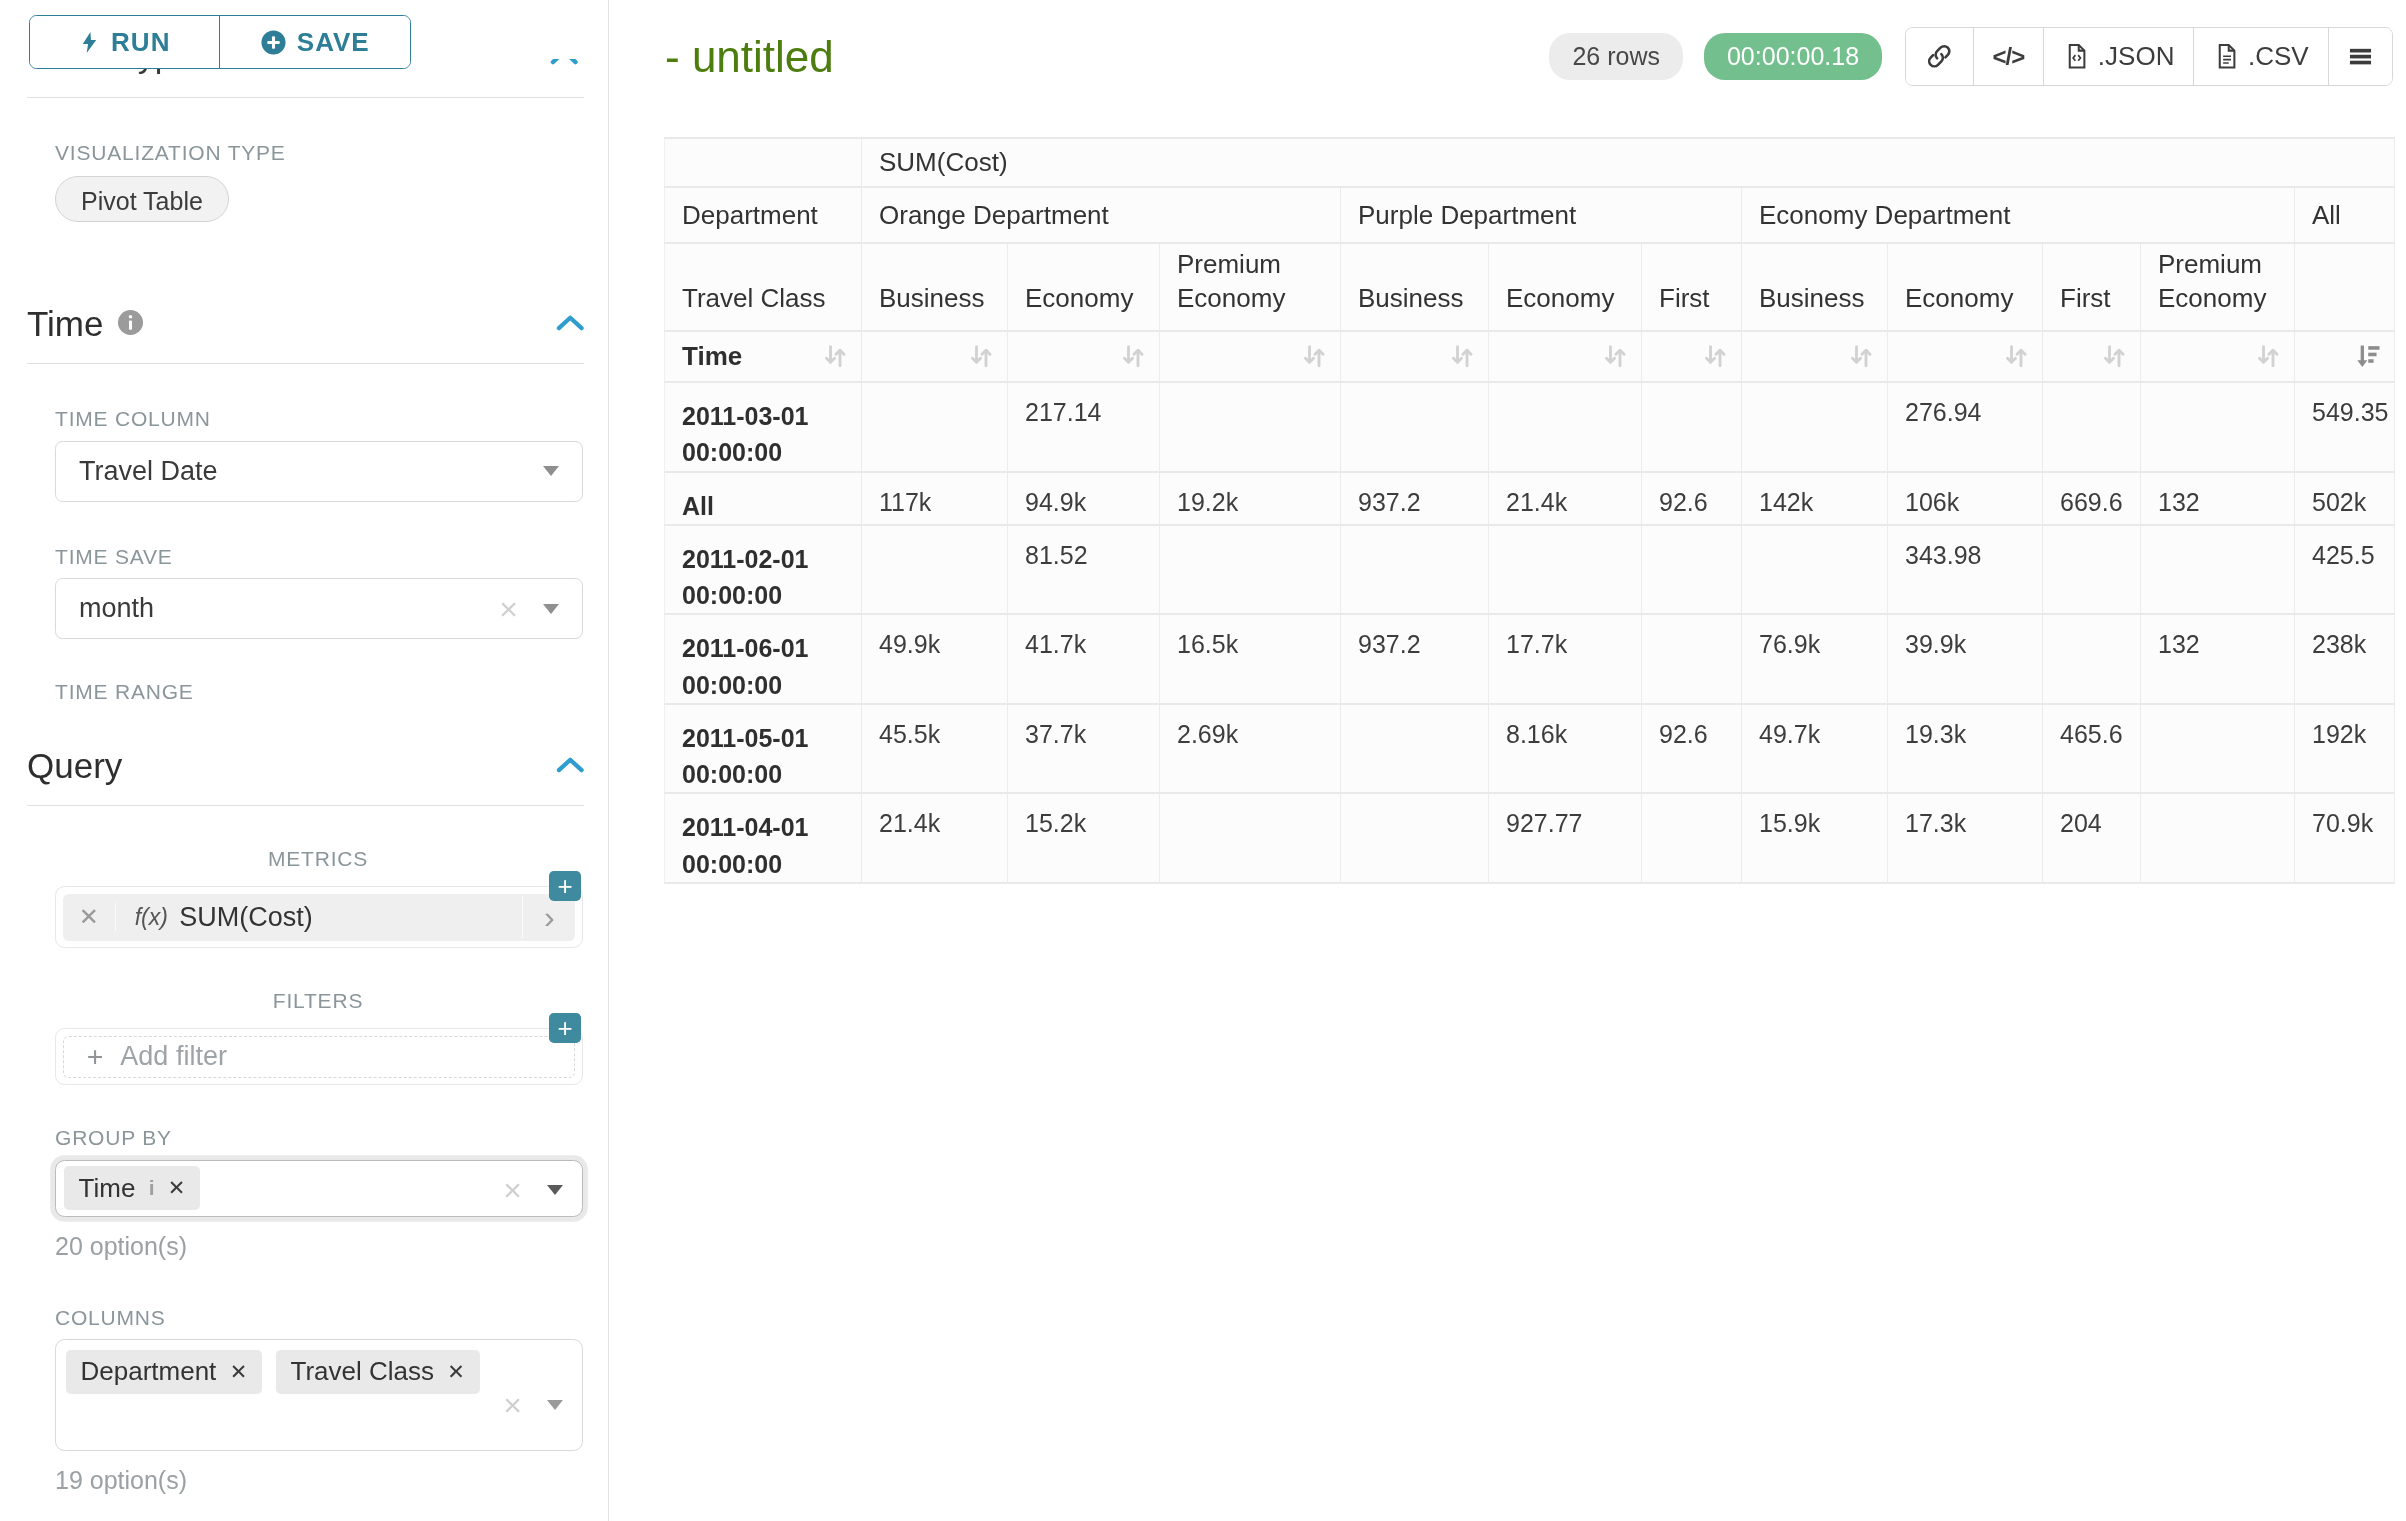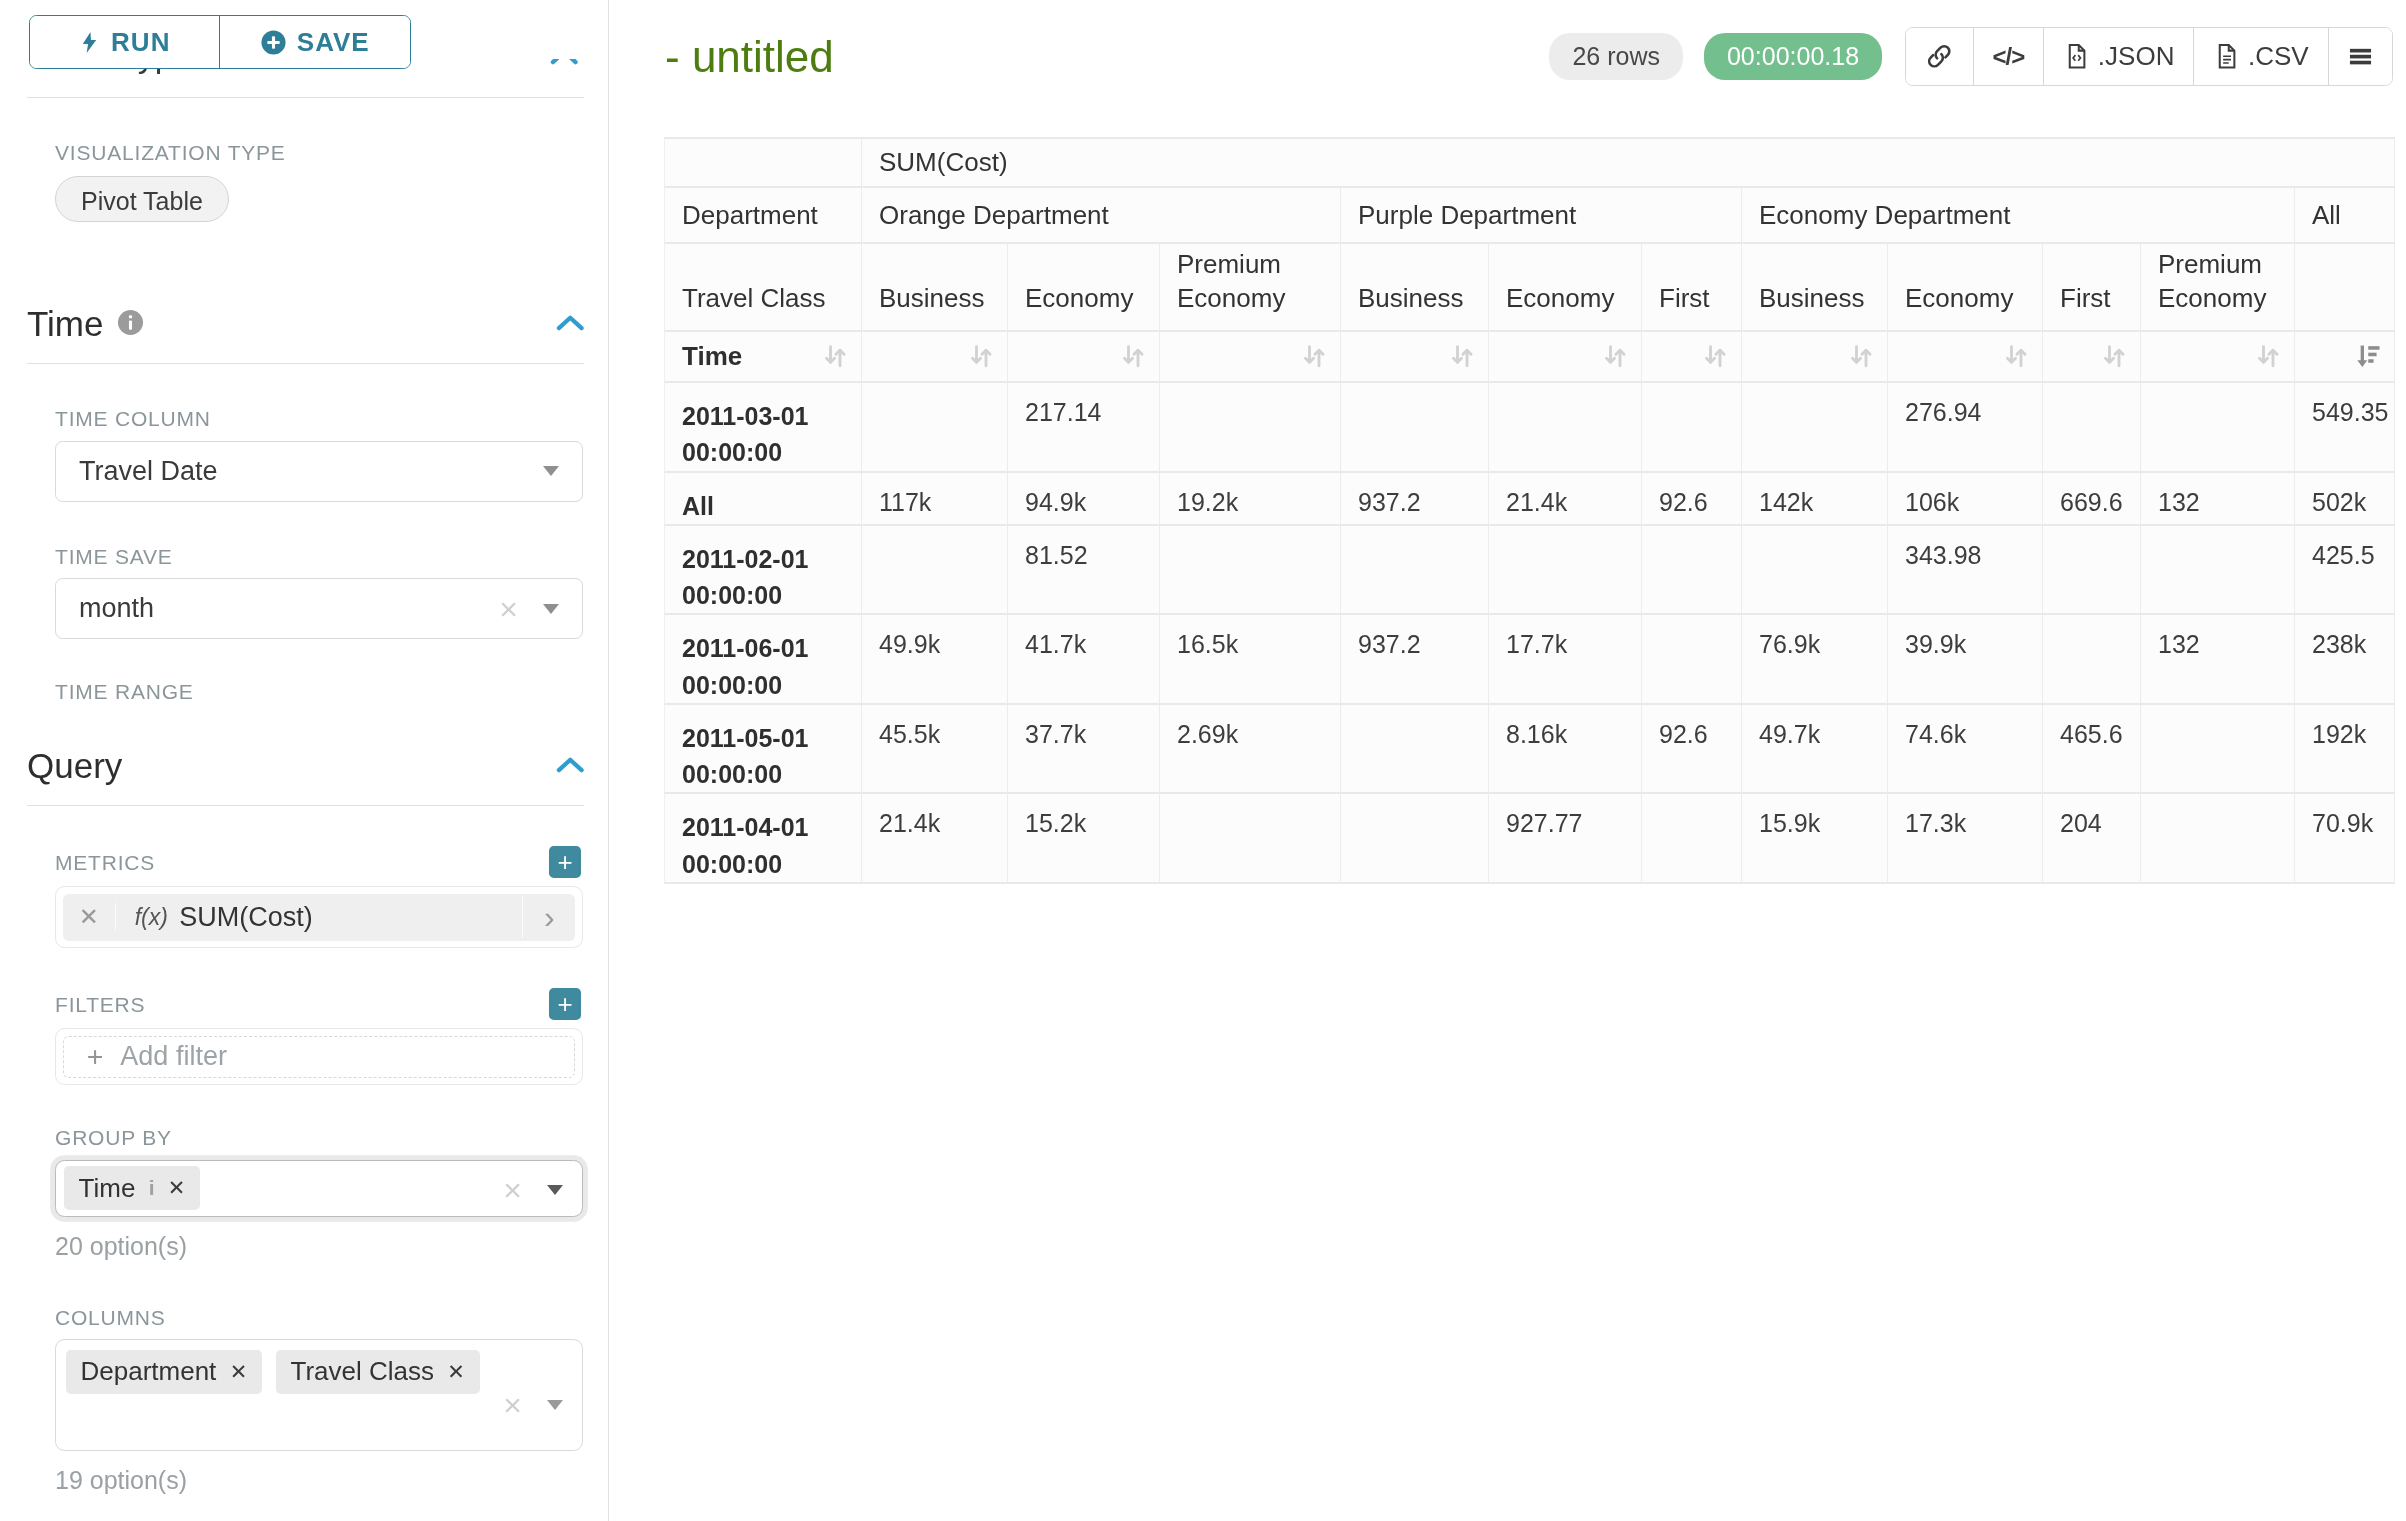--- a/index.html
+++ b/index.html
@@ -38,21 +38,21 @@
   .select { margin:9.5px 24px 0 55px; width:528px; height:61px; border:1px solid #d9d9d9; border-radius:7.6px;
     display:flex; align-items:center; padding:0 23px; font-size:27px; color:#3a3a3a; background:#fff; cursor:pointer; }
   .caret { width:0; height:0; border-left:8.6px solid transparent; border-right:8.6px solid transparent;
     border-top:10.5px solid #8f8f8f; margin-left:auto; }
   .clear-x { color:#cfcfcf; font-size:32px; line-height:1; margin-left:auto; }
   .clear-x + .caret { margin-left:25px; }
 
   .range-pill { display:inline-block; margin:9.5px 0 0 55px; padding:10.5px 27px; background:#f0f0f0;
     border-radius:27px; font-size:26px; color:#3b3b3b; height:48px; }
 
-  .ctl-head { display:flex; align-items:center; margin:40px 27px 0 55px; height:32px; }
+  .ctl-head { display:flex; align-items:center; margin:40px 27px 0 55px; height:32px;flex-direction:column; }
   .plus-btn { margin-left:auto; width:32px; height:32px; background:#3f8a9e; border-radius:4.8px;
     color:#fff; font-size:26px; line-height:30px; text-align:center; cursor:pointer; border:none; }
 
   .metric-outer { margin:7.6px 24px 0 55px; width:528px; border:1px solid #e7e7e7; border-radius:9.5px; padding:6.7px; }
   .metric-pill { height:47px; background:#efefef; border-radius:5.7px; display:flex; align-items:center; font-size:27px; }
   .mseg-x { width:53px; text-align:center; color:#9a9a9a; font-size:24px; font-weight:700;
     border-right:1.9px solid #fbfbfb; cursor:pointer; }
   .mseg-label { flex:1; padding-left:19px; display:flex; align-items:center; gap:11.4px; color:#333; }
   .fx { font-style:italic; color:#555; font-size:23px; }
   .mseg-arrow { width:53px; border-left:1.9px solid #fbfbfb; color:#9a9a9a; font-size:32px;
@@ -556,21 +556,21 @@
         </tr>
         <tr class="rtall">
           <td class="rowh">2011-05-01 00:00:00</td>
           <td>45.5k</td>
           <td>37.7k</td>
           <td>2.69k</td>
           <td></td>
           <td>8.16k</td>
           <td>92.6</td>
           <td>49.7k</td>
-          <td>74.6k</td>
+          <td>19.3k</td>
           <td>465.6</td>
           <td></td>
           <td>192k</td>
         </tr>
         <tr class="rtall">
           <td class="rowh">2011-04-01 00:00:00</td>
           <td>21.4k</td>
           <td>15.2k</td>
           <td></td>
           <td></td>

